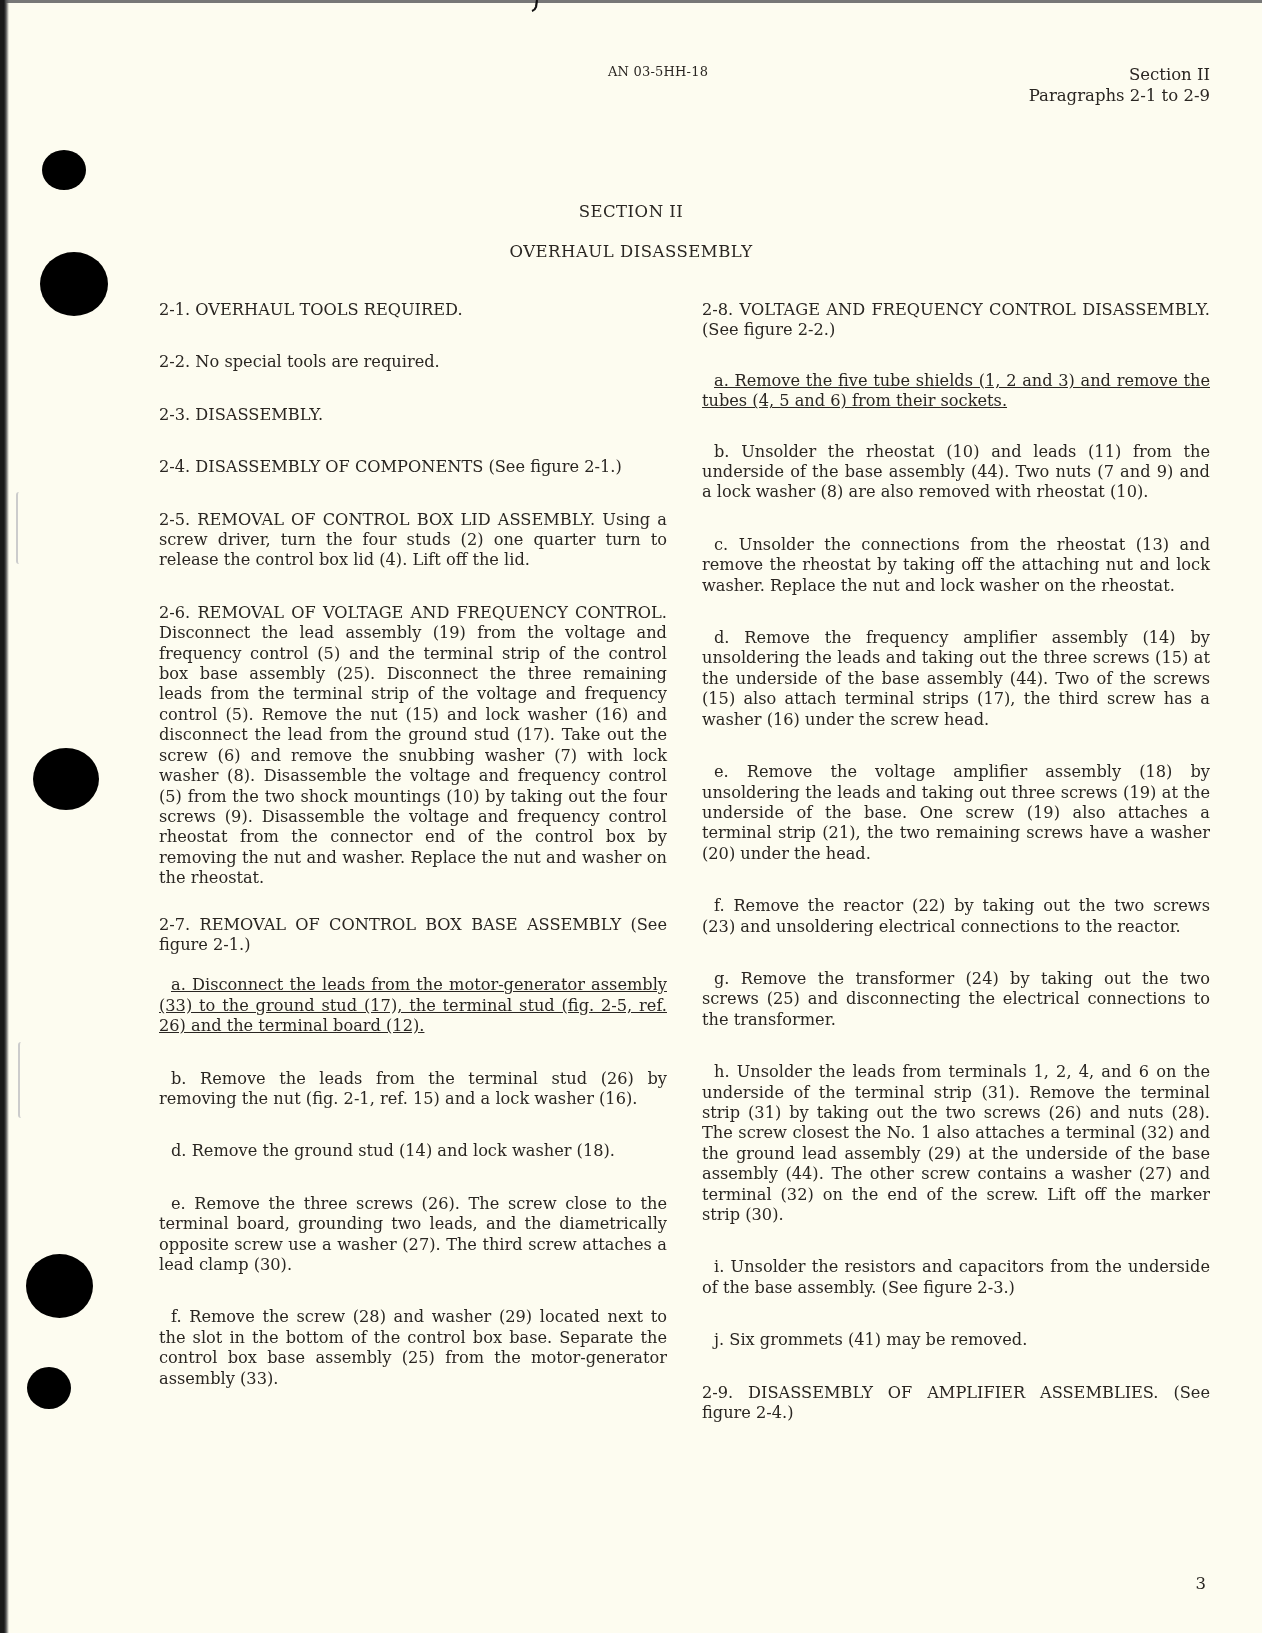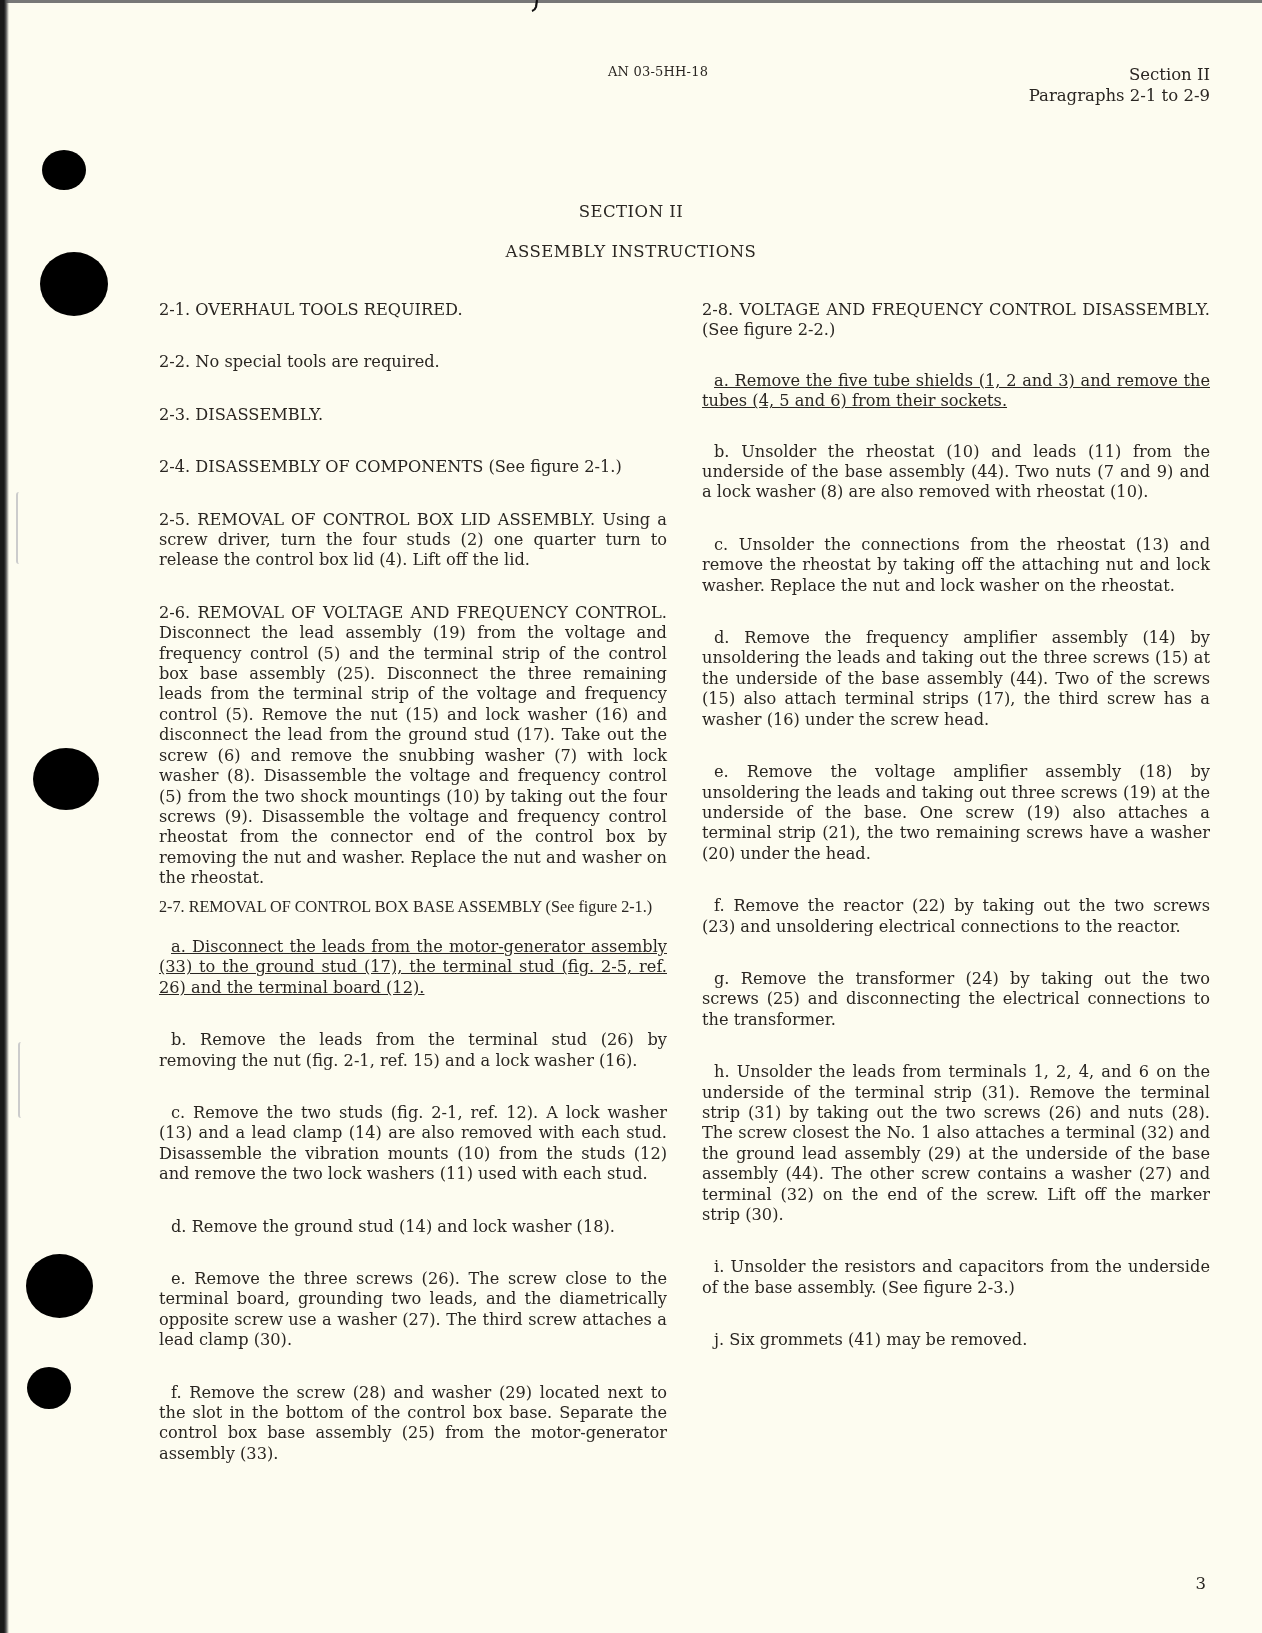--- a/index.html
+++ b/index.html
@@ -66,45 +66,45 @@
 <div class="clip" style="left:16px;top:492px;height:72px;border-left:2px solid #ccc;"></div>
 <div class="clip" style="left:18px;top:1042px;height:76px;border-left:2px solid #ccc;"></div>
 
 <div class="header-left">AN 03-5HH-18</div>
 <div class="header-right">
   <div>Section II</div>
   <div>Paragraphs 2-1 to 2-9</div>
 </div>
 
 <div class="section-title" style="top:202px;">SECTION II</div>
-<div class="section-title" style="top:242px;">ASSEMBLY INSTRUCTIONS</div>
+<div class="section-title" style="top:242px;">OVERHAUL DISASSEMBLY</div>
 
 <div class="col left">
   <p class="para">2-1.  OVERHAUL TOOLS REQUIRED.</p>
   <p class="para sp-s">2-2.  No special tools are required.</p>
   <p class="para sp-s">2-3.  DISASSEMBLY.</p>
   <p class="para sp-s">2-4.  DISASSEMBLY OF COMPONENTS (See figure 2-1.)</p>
   <p class="para sp-s">2-5.  REMOVAL OF CONTROL BOX LID ASSEMBLY. Using a screw driver, turn the four studs (2) one quarter turn to release the control box lid (4). Lift off the lid.</p>
   <p class="para sp-s">2-6.  REMOVAL OF VOLTAGE AND FREQUENCY CONTROL.  Disconnect the lead assembly (19) from the voltage and frequency control (5) and the terminal strip of the control box base assembly (25). Disconnect the three remaining leads from the terminal strip of the voltage and frequency control (5). Remove the nut (15) and lock washer (16) and disconnect the lead from the ground stud (17). Take out the screw (6) and remove the snubbing washer (7) with lock washer (8). Disassemble the voltage and frequency control (5) from the two shock mountings (10) by taking out the four screws (9). Disassemble the voltage and frequency control rheostat from the connector end of the control box by removing the nut and washer. Replace the nut and washer on the rheostat.</p>
-  <p class="para sp-m" style="margin-top:8px;font-family:Liberation Serif, serif;">2-7.  REMOVAL OF CONTROL BOX BASE ASSEMBLY (See figure 2-1.)</p>
+  <p class="para sp-m" style="margin-top:26px;">2-7.  REMOVAL OF CONTROL BOX BASE ASSEMBLY (See figure 2-1.)</p>
   <p class="para indent" style="margin-top:20px;text-decoration:underline;">a.  Disconnect the leads from the motor-generator assembly (33) to the ground stud (17), the terminal stud (fig. 2-5, ref. 26) and the terminal board (12).</p>
   <p class="para indent sp-s">b.  Remove the leads from the terminal stud (26) by removing the nut (fig. 2-1, ref. 15) and a lock washer (16).</p>
-  <p class="para indent sp-s">c.  Remove the two studs (fig. 2-1, ref. 12). A lock washer (13) and a lead clamp (14) are also removed with each stud. Disassemble the vibration mounts (10) from the studs (12) and remove the two lock washers (11) used with each stud.</p>
   <p class="para indent sp-s">d.  Remove the ground stud (14) and lock washer (18).</p>
   <p class="para indent sp-s">e.  Remove the three screws (26). The screw close to the terminal board, grounding two leads, and the diametrically opposite screw use a washer (27). The third screw attaches a lead clamp (30).</p>
   <p class="para indent sp-s">f.  Remove the screw (28) and washer (29) located next to the slot in the bottom of the control box base. Separate the control box base assembly (25) from the motor-generator assembly (33).</p>
 </div>
 
 <div class="col right">
   <p class="para">2-8.  VOLTAGE AND FREQUENCY CONTROL DISASSEMBLY. (See figure 2-2.)</p>
   <p class="para indent" style="margin-top:30px;text-decoration:underline;">a.  Remove the five tube shields (1, 2 and 3) and remove the tubes (4, 5 and 6) from their sockets.</p>
   <p class="para indent" style="margin-top:30px;">b.  Unsolder the rheostat (10) and leads (11) from the underside of the base assembly (44). Two nuts (7 and 9) and a lock washer (8) are also removed with rheostat (10).</p>
   <p class="para indent sp-s">c.  Unsolder the connections from the rheostat (13) and remove the rheostat by taking off the attaching nut and lock washer. Replace the nut and lock washer on the rheostat.</p>
   <p class="para indent sp-s">d.  Remove the frequency amplifier assembly (14) by unsoldering the leads and taking out the three screws (15) at the underside of the base assembly (44). Two of the screws (15) also attach terminal strips (17), the third screw has a washer (16) under the screw head.</p>
   <p class="para indent sp-s">e.  Remove the voltage amplifier assembly (18) by unsoldering the leads and taking out three screws (19) at the underside of the base. One screw (19) also attaches a terminal strip (21), the two remaining screws have a washer (20) under the head.</p>
   <p class="para indent sp-s">f.  Remove the reactor (22) by taking out the two screws (23) and unsoldering electrical connections to the reactor.</p>
   <p class="para indent sp-s">g.  Remove the transformer (24) by taking out the two screws (25) and disconnecting the electrical connections to the transformer.</p>
   <p class="para indent sp-s">h.  Unsolder the leads from terminals 1, 2, 4, and 6 on the underside of the terminal strip (31). Remove the terminal strip (31) by taking out the two screws (26) and nuts (28). The screw closest the No. 1 also attaches a terminal (32) and the ground lead assembly (29) at the underside of the base assembly (44). The other screw contains a washer (27) and terminal (32) on the end of the screw. Lift off the marker strip (30).</p>
   <p class="para indent sp-s">i.  Unsolder the resistors and capacitors from the underside of the base assembly. (See figure 2-3.)</p>
   <p class="para indent sp-s">j.  Six grommets (41) may be removed.</p>
+  <p class="para sp-s">2-9.  DISASSEMBLY OF AMPLIFIER ASSEMBLIES. (See figure 2-4.)</p>
 </div>
 
 <div class="page-number">3</div>
 
 </body></html>

